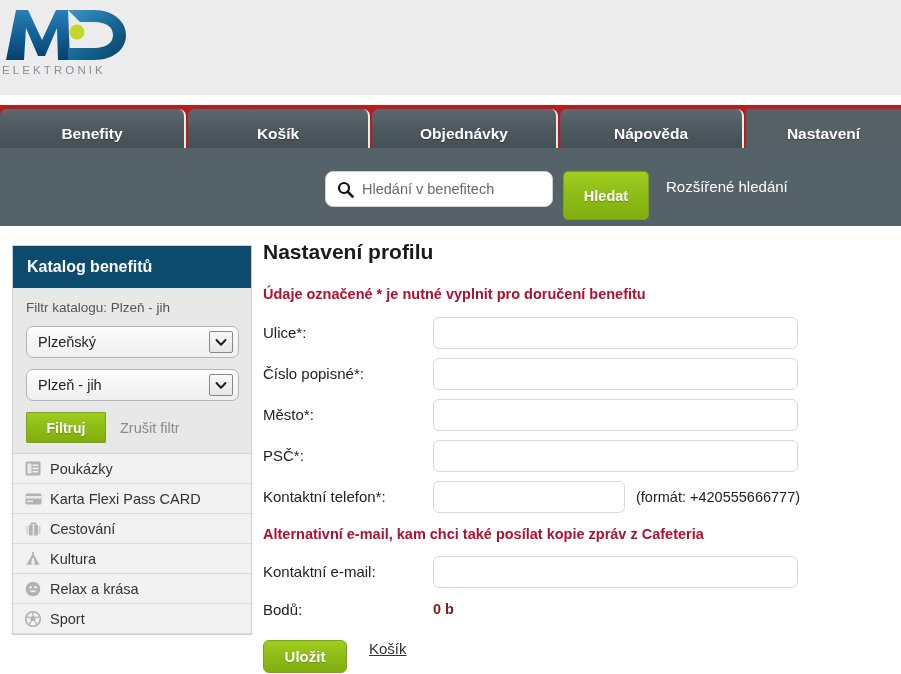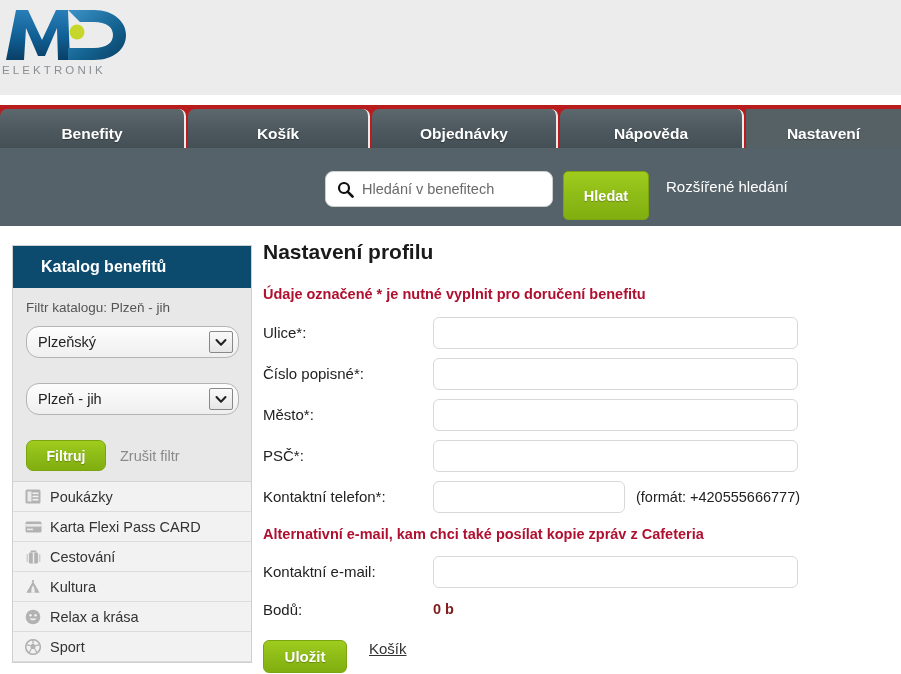--- a/index.html
+++ b/index.html
@@ -84,43 +84,43 @@
   
   .sidebar {
     position:absolute; left:12px; top:245px; width:240px;
     background:#e8e8e8;
     border:1px solid #cfcfcf;
     overflow:hidden;
   }
   .sb-head {
     height:42px; background:#0c4a6e;
     display:flex; align-items:center;
-    padding-left:28px;
+    padding-left:14px;
     color:#fff; font-size:16px; font-weight:bold;
   }
   .sb-filter { padding:12px 13px 10px 13px; background:#e8e8e8; }
   .sb-filter-label { font-size:13.5px; color:#555; margin-bottom:11px; }
   .sel {
-    position:relative; width:213px; height:32px; margin-bottom:25px;
+    position:relative; width:213px; height:32px; margin-bottom:11px;
     background:linear-gradient(to bottom,#fdfdfd 0%,#efefef 100%);
-    border:1px solid #b4b4b4; border-radius:13px;
+    border:1px solid #b4b4b4; border-radius:7px;
     display:flex; align-items:center; cursor:pointer;
   }
   .sel-text { padding-left:11px; font-size:14.5px; color:#222; }
   .sel-arrow {
     position:absolute; right:5px; top:4px; width:24px; height:22px;
     background:linear-gradient(to bottom,#fafafa,#e6e6e6);
     border:1px solid #888; border-radius:2px;
     display:flex; align-items:center; justify-content:center;
   }
   .sb-actions { display:flex; align-items:center; margin-top:3px; }
   .btn-filtruj {
     width:80px; height:31px;
     background:linear-gradient(to bottom,#9fcc1d 0%, #8ebc17 50%, #81ae10 100%);
-    border:1px solid #7aa50f; border-radius:7px;
+    border:1px solid #7aa50f; border-radius:1px;
     color:#fff; font-size:14px; font-weight:bold;
     display:flex; align-items:center; justify-content:center; cursor:pointer;
     text-shadow:0 1px 1px rgba(0,0,0,.25);
   }
   .link-zrusit { margin-left:14px; font-size:14.5px; color:#8a8a8a; cursor:pointer; }
 
   .sb-list { background:#f2f2f2; border-top:1px solid #d4d4d4; }
   .sb-item {
     height:30px; display:flex; align-items:center;
     border-bottom:1px solid #dcdcdc;

